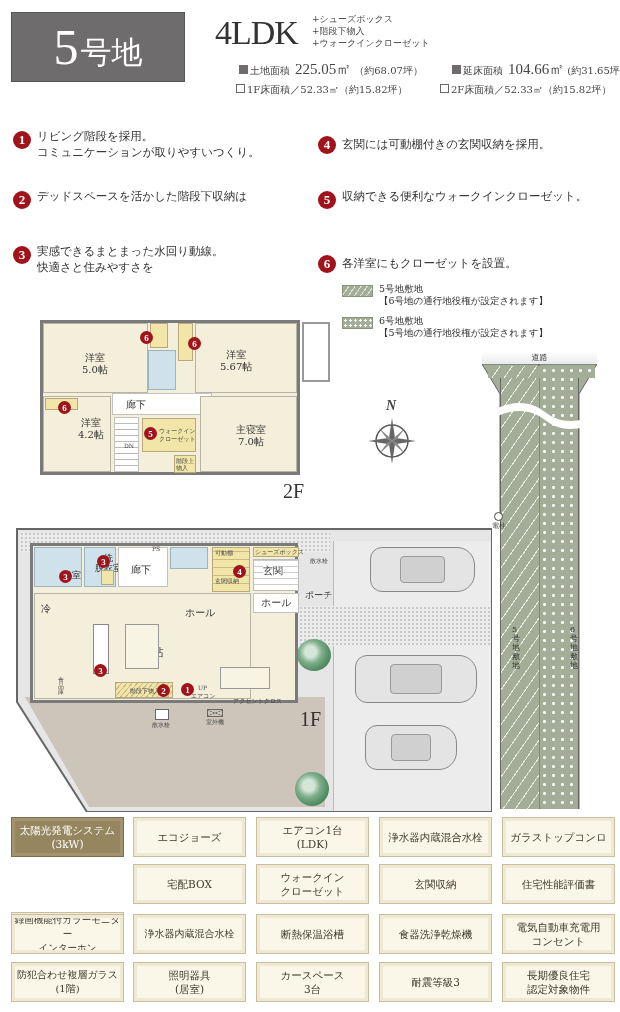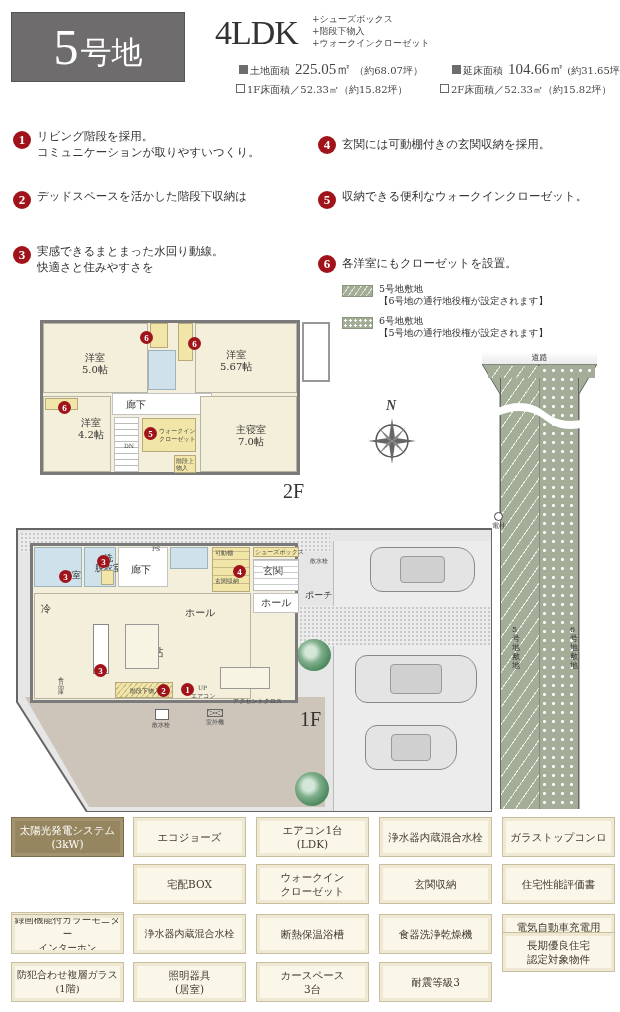--- a/index.html
+++ b/index.html
@@ -327,15 +327,15 @@
   <div class="equip" style="left:502px; top:914px;">電気自動車充電用
 コンセント</div>
 
   <div class="equip" style="left:11px; top:962px; font-size:10px;">防犯合わせ複層ガラス
 (1階)</div>
   <div class="equip" style="left:133px; top:962px;">照明器具
 (居室)</div>
   <div class="equip" style="left:256px; top:962px;">カースペース
 3台</div>
   <div class="equip" style="left:379px; top:962px;">耐震等級3</div>
-  <div class="equip" style="left:502px; top:932px;">長期優良住宅
+  <div class="equip" style="left:502px; top:962px;">長期優良住宅
 認定対象物件</div>
 </div>
 
 </body></html>

